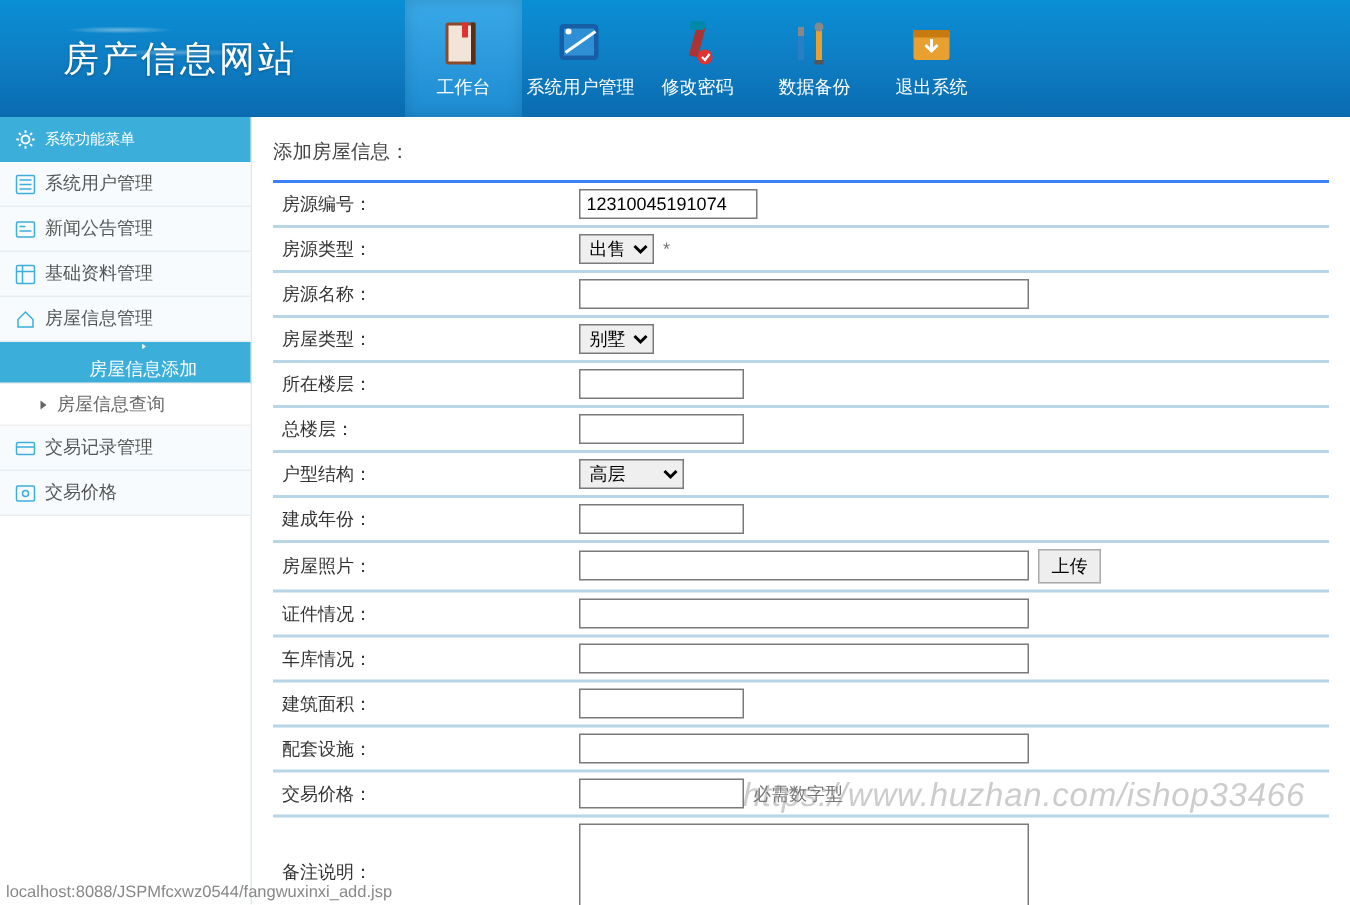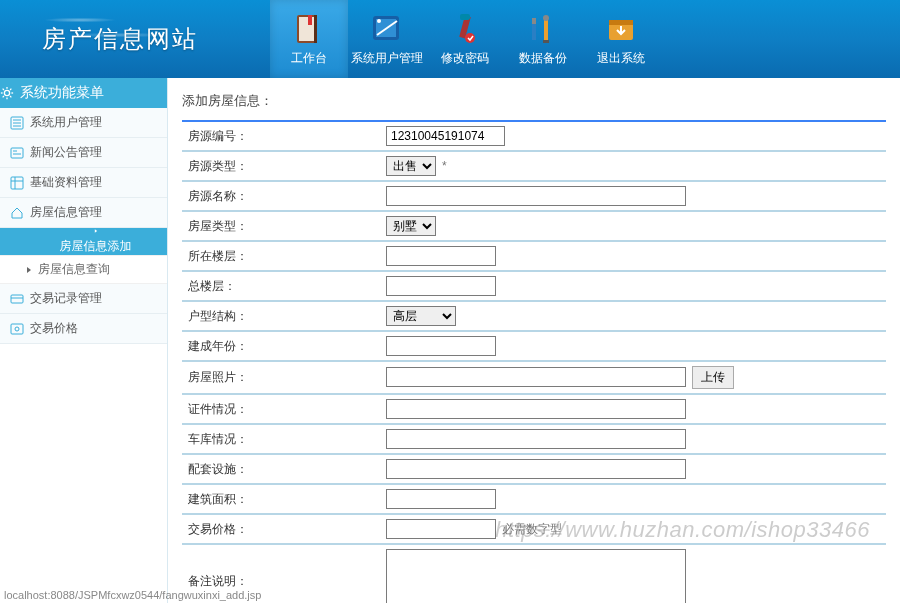--- a/index.html
+++ b/index.html
@@ -9,21 +9,21 @@
 .header::before { content: ""; position: absolute; left: 0; top: 0; width: 280px; height: 78px; background: radial-gradient(ellipse 60px 4px at 80px 20px, rgba(255,255,255,0.4) 0%, transparent 60%), radial-gradient(ellipse 80px 4px at 120px 35px, rgba(255,255,255,0.3) 0%, transparent 60%); }
 .site-title { color: #fff; font-size: 24px; font-weight: 400; letter-spacing: 2px; padding-left: 42px; width: 270px; text-shadow: 0 1px 2px rgba(0,0,0,0.3); }
 .topnav { display: flex; height: 78px; }
 .topnav-item { width: 78px; height: 78px; display: flex; flex-direction: column; align-items: center; justify-content: center; cursor: pointer; color: #fff; font-size: 12px; gap: 4px; }
 .topnav-item.active { background: linear-gradient(180deg, #3aa9e8 0%, #1d8bd1 100%); box-shadow: inset 0 0 10px rgba(0,0,0,0.15); }
 .topnav-icon { width: 34px; height: 34px; display: block; }
 
 .body { display: flex; height: calc(603px - 78px); }
 
 .sidebar { width: 168px; background: #fff; border-right: 1px solid #d9e9f1; }
-.side-header { height: 30px; background: #3baeda; color: #fff; display: flex; align-items: center; font-size: 14px; gap: 6px; }
+.side-header { height: 30px; background: #3baeda; color: #fff; display: flex; align-items: center; padding-left: 10px; font-size: 10px; gap: 6px; }
 .side-header .gear { width: 14px; height: 14px; fill: #fff; }
 .side-item { height: 30px; border-bottom: 1px solid #e6eef2; display: flex; align-items: center; padding-left: 10px; color: #555; cursor: pointer; gap: 6px; background: #f7fbfd; }
 .side-item .icon { width: 14px; height: 14px; fill: #3baeda; flex: none; }
 .side-sub { height: 28px; display: flex; align-items: center; padding-left: 24px; color: #666; cursor: pointer; gap: 4px; background: #fff; border-bottom: 1px solid #f0f0f0; }
 .side-sub.active { background: #3baeda; color: #fff; flex-direction: column; }
 .side-sub .chev { width: 10px; height: 10px; fill: currentColor; }
 
 .content { flex: 1; overflow: auto; padding: 8px 14px; }
 .page-title { font-size: 13px; color: #444; padding: 6px 0 10px; }
 .form-table { width: 100%; border-collapse: collapse; }
@@ -218,26 +218,26 @@
           </tr>
           <tr>
             <td class="lbl">证件情况：</td>
             <td><input type="text" class="inp-xl" value="" style=""></td>
           </tr>
           <tr>
             <td class="lbl">车库情况：</td>
             <td><input type="text" class="inp-xl" value="" style=""></td>
           </tr>
           <tr>
+            <td class="lbl">建筑面积：</td>
+            <td><input type="text" class="inp-s" value="" style=""></td>
+          </tr>
+          <tr>
             <td class="lbl">配套设施：</td>
             <td><input type="text" class="inp-xl" value="" style=""></td>
-          </tr>
-          <tr>
-            <td class="lbl">建筑面积：</td>
-            <td><input type="text" class="inp-s" value="" style=""></td>
           </tr>
           <tr>
             <td class="lbl">交易价格：</td>
             <td><input type="text" class="inp-s" value="" style=""><span class="help">必需数字型</span></td>
           </tr>
           <tr>
             <td class="lbl">备注说明：</td>
             <td><textarea style=""></textarea></td>
           </tr>
         </tbody>

